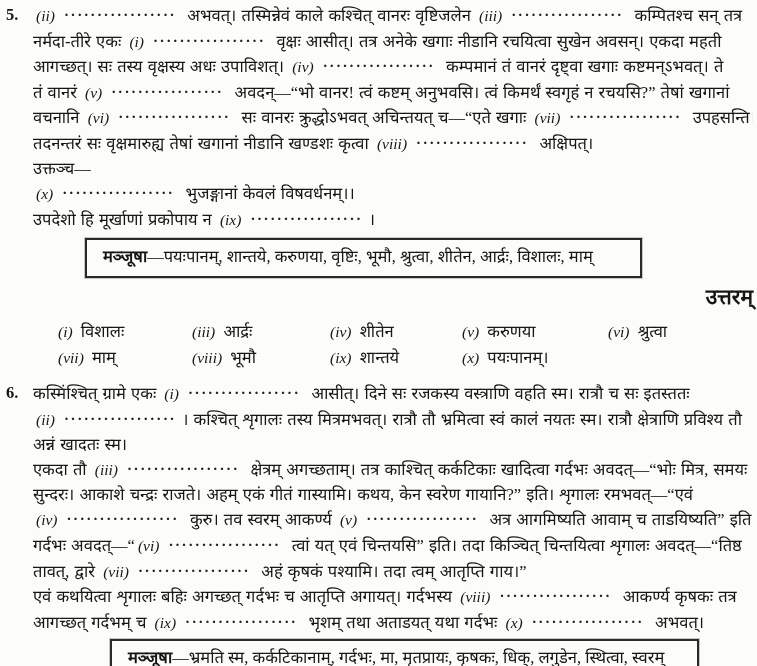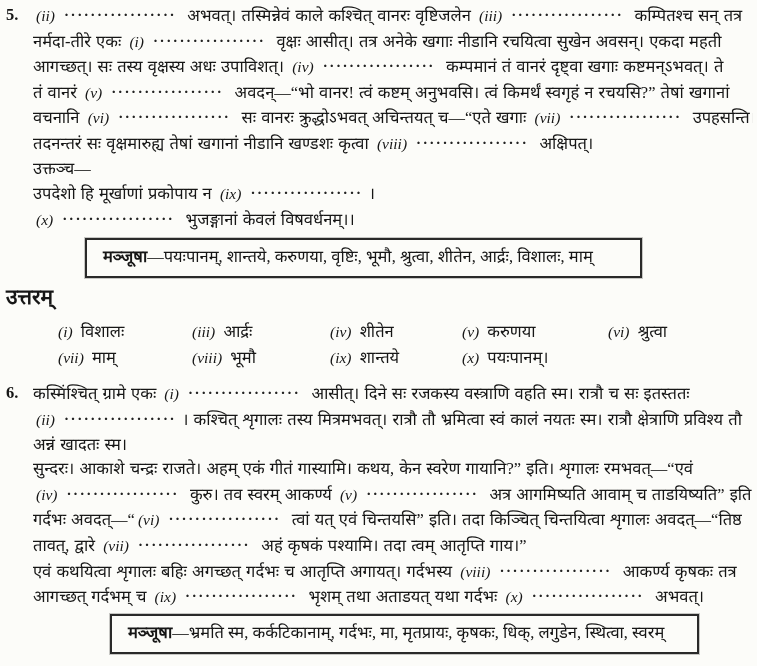--- a/index.html
+++ b/index.html
@@ -54,21 +54,21 @@
     padding:4px 8px 6px 16px;
     white-space:nowrap;
     overflow:hidden;
   }
   .m1{margin:6px 0 0 79px;width:557px;}
   .m2{margin:4px 0 0 104px;width:589px;}
   .mlabel{font-weight:700;}
   .mwords{font-weight:500;}
   .ans-heading{
     margin-top:6px;
-    text-align:left;
+    text-align:right;
     font-size:21px;
     line-height:27px;
     font-weight:700;
   }
   .answers{
     display:grid;
     grid-template-columns:134px 138px 132px 146px auto;
     margin:8px 0 0 52px;
     row-gap:0;
     font-size:16.5px;
@@ -87,22 +87,22 @@
   <div class="exercise">
     <div class="qnum">5.</div>
     <div class="qbody">
         <div class="tline"><span class="rn">(ii)</span><span class="dots">·················</span><span class="run"> अभवत्। तस्मिन्नेवं काले कश्चित् वानरः वृष्टिजलेन </span><span class="rn">(iii)</span><span class="dots">·················</span><span class="run"> कम्पितश्च सन् तत्र</span></div>
         <div class="tline"><span class="run">नर्मदा-तीरे एकः </span><span class="rn">(i)</span><span class="dots">·················</span><span class="run"> वृक्षः आसीत्। तत्र अनेके खगाः नीडानि रचयित्वा सुखेन अवसन्। एकदा महती</span></div>
         <div class="tline"><span class="run">आगच्छत्। सः तस्य वृक्षस्य अधः उपाविशत्। </span><span class="rn">(iv)</span><span class="dots">·················</span><span class="run"> कम्पमानं तं वानरं दृष्ट्वा खगाः कष्टमन्ऽभवत्। ते</span></div>
         <div class="tline"><span class="run">तं वानरं </span><span class="rn">(v)</span><span class="dots">·················</span><span class="run"> अवदन्—“भो वानर! त्वं कष्टम् अनुभवसि। त्वं किमर्थं स्वगृहं न रचयसि?” तेषां खगानां</span></div>
         <div class="tline"><span class="run">वचनानि </span><span class="rn">(vi)</span><span class="dots">·················</span><span class="run"> सः वानरः क्रुद्धोऽभवत् अचिन्तयत् च—“एते खगाः </span><span class="rn">(vii)</span><span class="dots">·················</span><span class="run"> उपहसन्ति।”</span></div>
         <div class="tline"><span class="run">तदनन्तरं सः वृक्षमारुह्य तेषां खगानां नीडानि खण्डशः कृत्वा </span><span class="rn">(viii)</span><span class="dots">·················</span><span class="run"> अक्षिपत्।</span></div>
         <div class="tline"><span class="run">उक्तञ्च—</span></div>
+        <div class="tline"><span class="rn">(x)</span><span class="dots">·················</span><span class="run"> भुजङ्गानां केवलं विषवर्धनम्।।</span></div>
         <div class="tline"><span class="run">उपदेशो हि मूर्खाणां प्रकोपाय न </span><span class="rn">(ix)</span><span class="dots">·················</span><span class="run">।</span></div>
-        <div class="tline"><span class="rn">(x)</span><span class="dots">·················</span><span class="run"> भुजङ्गानां केवलं विषवर्धनम्।।</span></div>
       </div>
   </div>
 
   <div class="manjusha m1">
     <span class="mlabel">मञ्जूषा</span><span class="mwords">—पयःपानम्, शान्तये, करुणया, वृष्टिः, भूमौ, श्रुत्वा, शीतेन, आर्द्रः, विशालः, माम्</span>
   </div>
 
   <div class="ans-heading">उत्तरम्</div>
 
   <div class="answers">
@@ -116,20 +116,21 @@
       <div class="acell"><span class="rn">(ix)</span><span class="aword"> शान्तये</span></div>
       <div class="acell"><span class="rn">(x)</span><span class="aword"> पयःपानम्।</span></div>
     </div>
 
   <div class="exercise ex6">
     <div class="qnum">6.</div>
     <div class="qbody">
         <div class="tline"><span class="run">कस्मिंश्चित् ग्रामे एकः </span><span class="rn">(i)</span><span class="dots">·················</span><span class="run"> आसीत्। दिने सः रजकस्य वस्त्राणि वहति स्म। रात्रौ च सः इतस्ततः</span></div>
         <div class="tline"><span class="rn">(ii)</span><span class="dots">·················</span><span class="run">। कश्चित् शृगालः तस्य मित्रमभवत्। रात्रौ तौ भ्रमित्वा स्वं कालं नयतः स्म। रात्रौ क्षेत्राणि प्रविश्य तौ</span></div>
         <div class="tline"><span class="run">अन्नं खादतः स्म।</span></div>
+        <div class="tline"><span class="run">एकदा तौ </span><span class="rn">(iii)</span><span class="dots">·················</span><span class="run"> क्षेत्रम् अगच्छताम्। तत्र काश्चित् कर्कटिकाः खादित्वा गर्दभः अवदत्—“भोः मित्र, समयः</span></div>
         <div class="tline"><span class="run">सुन्दरः। आकाशे चन्द्रः राजते। अहम् एकं गीतं गास्यामि। कथय, केन स्वरेण गायानि?” इति। शृगालः रमभवत्—“एवं</span></div>
         <div class="tline"><span class="rn">(iv)</span><span class="dots">·················</span><span class="run"> कुरु। तव स्वरम् आकर्ण्य </span><span class="rn">(v)</span><span class="dots">·················</span><span class="run"> अत्र आगमिष्यति आवाम् च ताडयिष्यति” इति।</span></div>
         <div class="tline"><span class="run">गर्दभः अवदत्—“</span><span class="rn">(vi)</span><span class="dots">·················</span><span class="run"> त्वां यत् एवं चिन्तयसि” इति। तदा किञ्चित् चिन्तयित्वा शृगालः अवदत्—“तिष्ठ</span></div>
         <div class="tline"><span class="run">तावत्, द्वारे </span><span class="rn">(vii)</span><span class="dots">·················</span><span class="run"> अहं कृषकं पश्यामि। तदा त्वम् आतृप्ति गाय।”</span></div>
         <div class="tline"><span class="run">एवं कथयित्वा शृगालः बहिः अगच्छत् गर्दभः च आतृप्ति अगायत्। गर्दभस्य </span><span class="rn">(viii)</span><span class="dots">·················</span><span class="run"> आकर्ण्य कृषकः तत्र</span></div>
         <div class="tline"><span class="run">आगच्छत् गर्दभम् च </span><span class="rn">(ix)</span><span class="dots">·················</span><span class="run"> भृशम् तथा अताडयत् यथा गर्दभः </span><span class="rn">(x)</span><span class="dots">·················</span><span class="run"> अभवत्।</span></div>
       </div>
   </div>
 
   <div class="manjusha m2">

